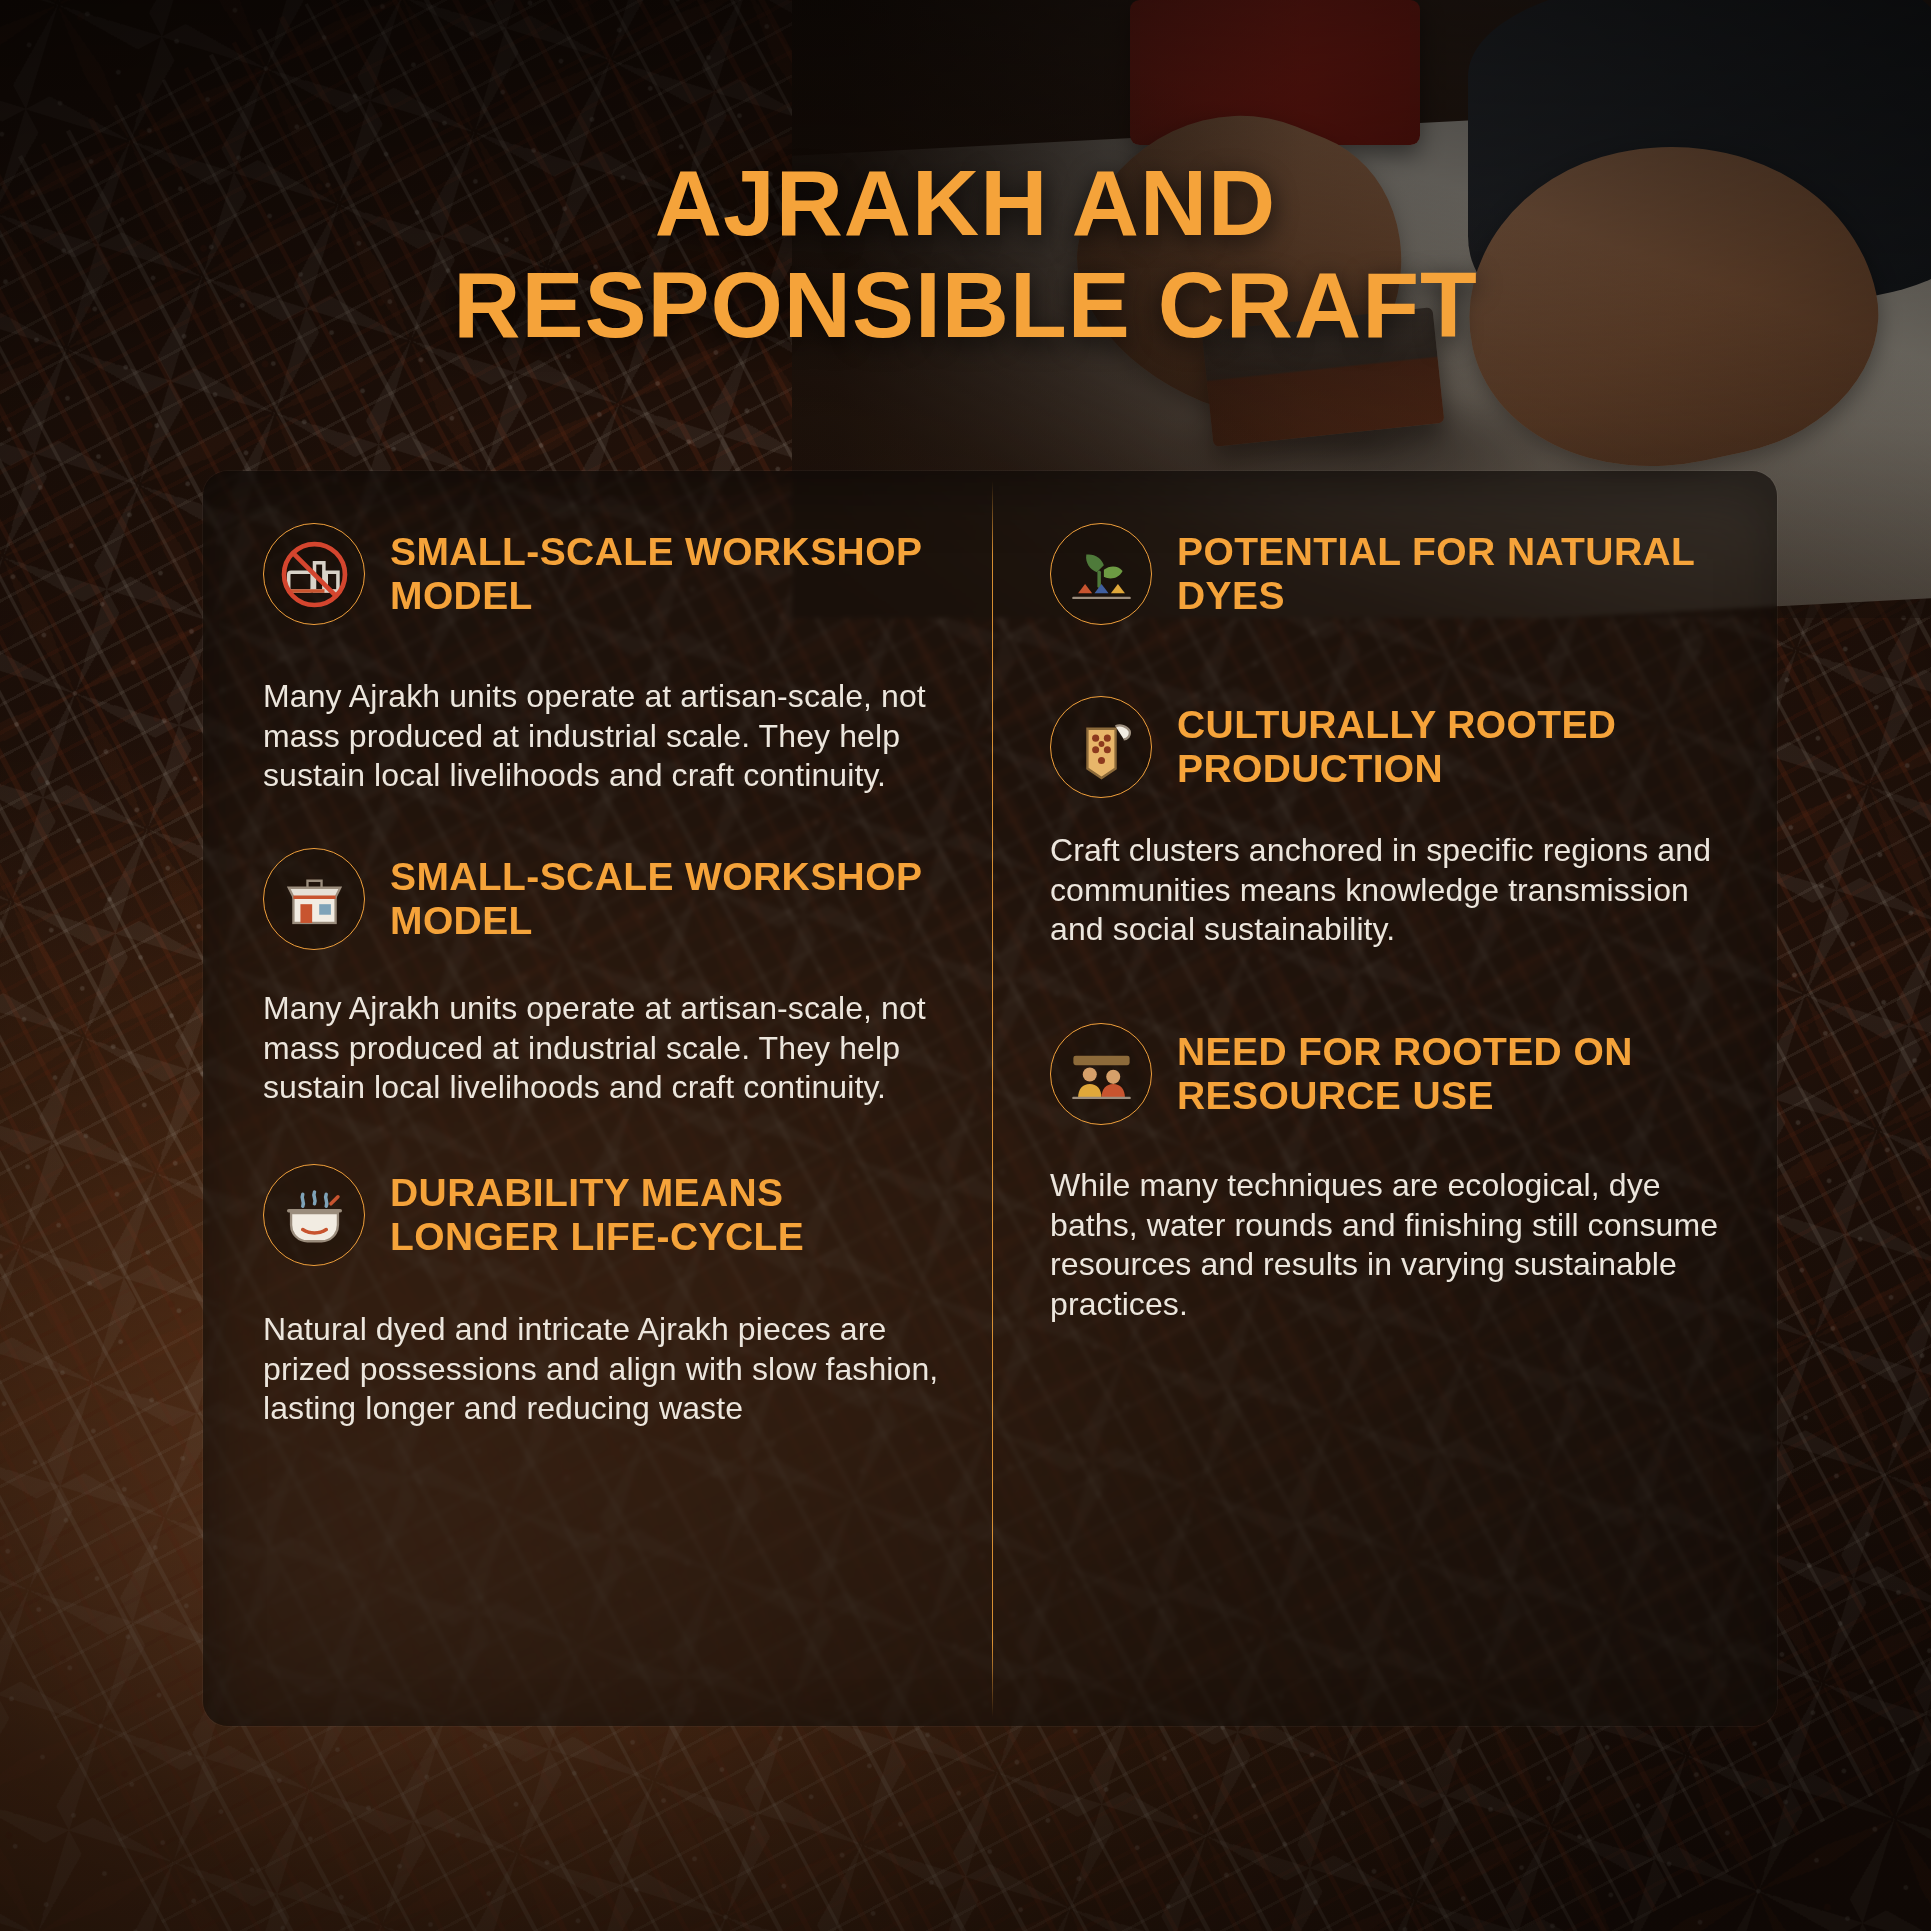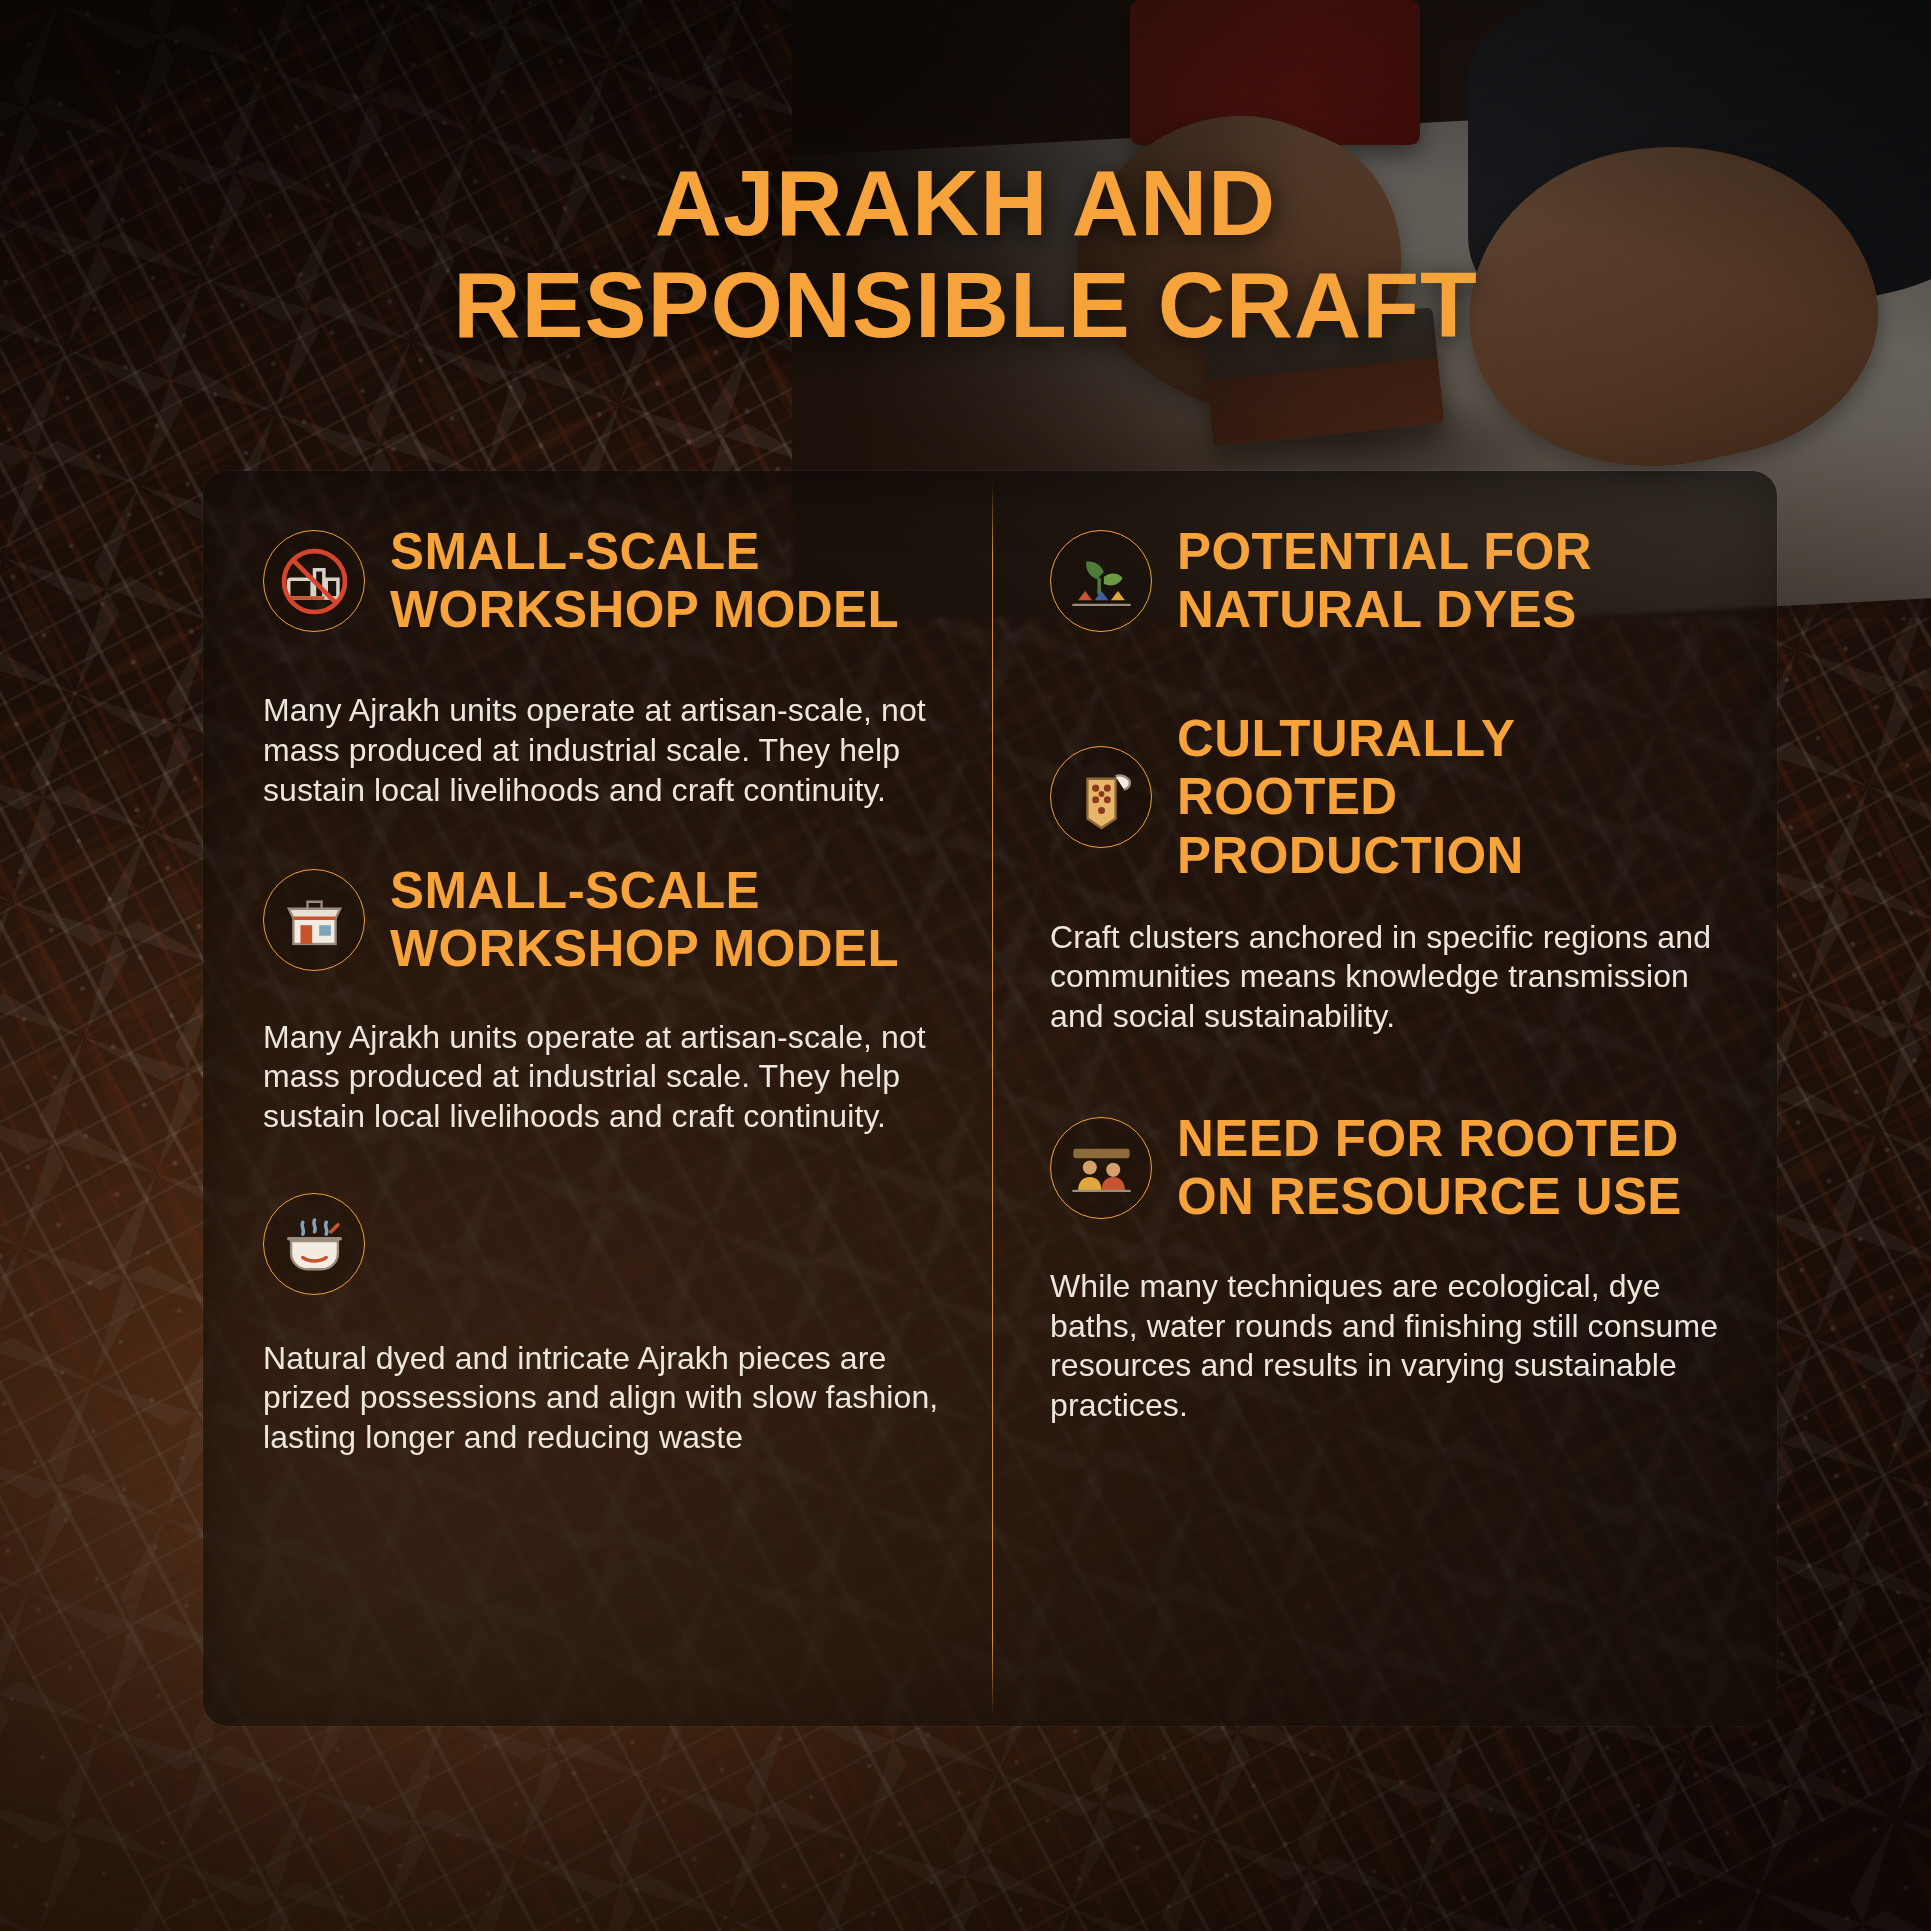--- a/index.html
+++ b/index.html
@@ -221,21 +221,21 @@
     border: 1.9px solid #f0a03c;
     background: rgba(20,13,9,0.35);
     display: flex;
     align-items: center;
     justify-content: center;
     overflow: hidden;
   }
   .icon-circle svg { width: 75px; height: 75px; display: block; }
   .item-title {
     color: #f5a33a;
-    font-size: 51px;
+    font-size: 39px;
     font-weight: 800;
     line-height: 1.14;
     letter-spacing: 0.4px;
   }
   .item-body {
     color: #ece6dd;
     font-size: 32px;
     line-height: 1.24;
     margin-top: 33px;
     letter-spacing: 0.1px;
@@ -328,20 +328,21 @@
         <div class="item-head">
           <div class="icon-circle">
             <svg viewBox="0 0 64 64">
               <path d="M22 14c-2 4 2 6 0 10M32 12c-2 4 2 6 0 10M42 14c-2 4 2 6 0 10" fill="none" stroke="#7fa3b8" stroke-width="3" stroke-linecap="round"></path>
               <path d="M12 30h40v10a14 14 0 0 1-14 14H26a14 14 0 0 1-14-14z" fill="#f2ece2" stroke="#9b8d7d" stroke-width="2"></path>
               <path d="M10 28h44" stroke="#9b8d7d" stroke-width="3" stroke-linecap="round"></path>
               <path d="M46 22l6-6" stroke="#c8542f" stroke-width="3" stroke-linecap="round"></path>
               <path d="M22 44c6 4 14 4 20 0" fill="none" stroke="#c8542f" stroke-width="3" stroke-linecap="round"></path>
             </svg>
           </div>
+          <div class="item-title">DURABILITY MEANS LONGER LIFE-CYCLE</div>
         </div>
         <div class="item-body"> Natural dyed and intricate Ajrakh pieces are prized possessions and align with slow fashion, lasting longer and reducing waste</div>
       </div>
 
     </div>
 
     <div class="col col-right">
 
       <div class="item r1">
         <div class="item-head">

